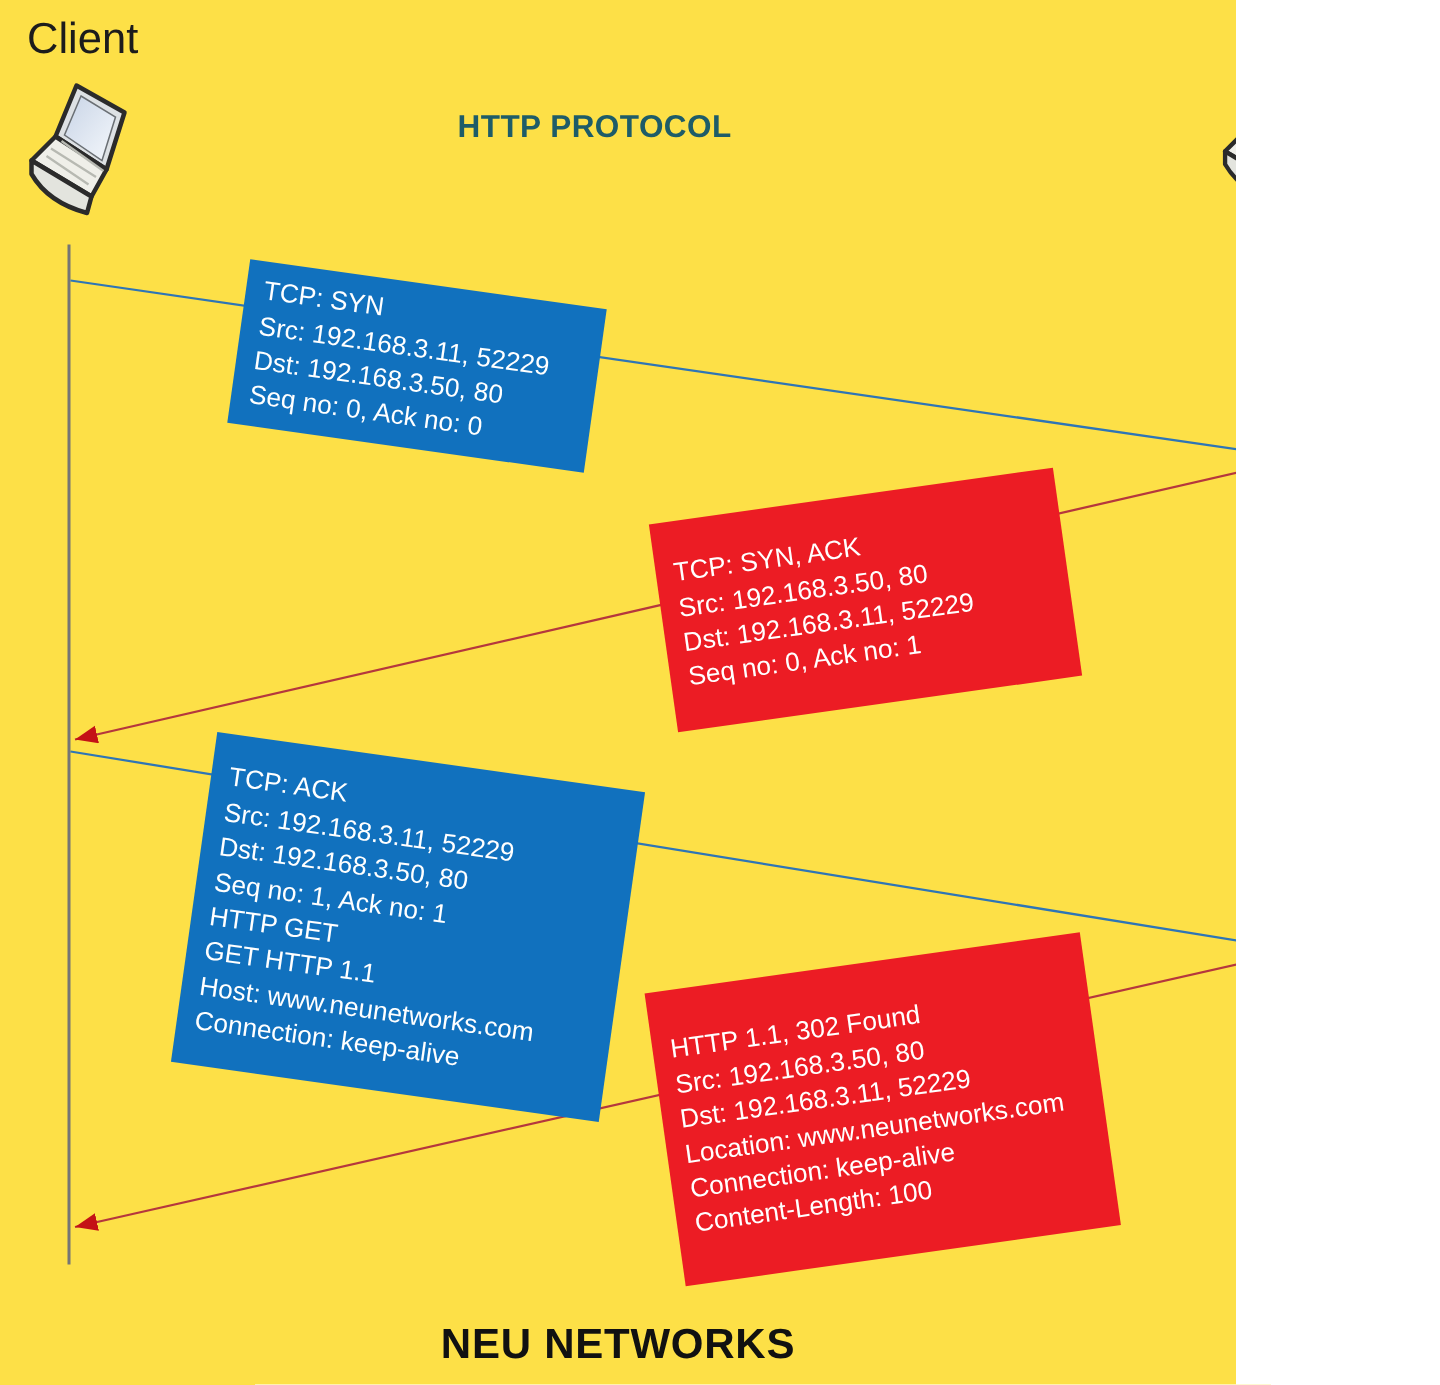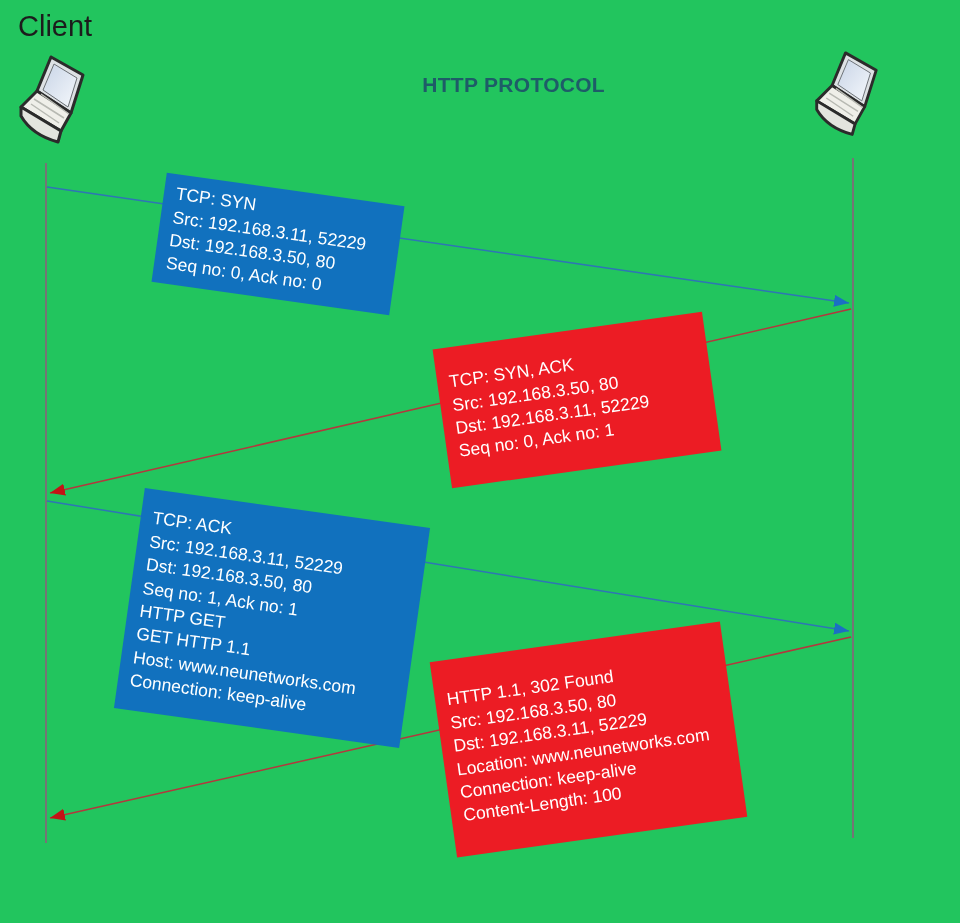--- a/index.html
+++ b/index.html
@@ -1,38 +1,38 @@
 <!DOCTYPE html>
 <html><head>
 <meta charset="utf-8">
 <style>
   html,body{margin:0;padding:0;background:#ffffff;}
   .canvas{
     position:relative;
-    width:960px;height:923px;
-    background:#22c55e;
+    width:824px;height:923px;
+    background:#fde047;
     overflow:hidden;
     font-family:"Liberation Sans", sans-serif;
   }
   .actor-label{
     position:absolute;
     color:#1c1c1c;
     font-size:29px;
     font-weight:400;
     white-space:nowrap;
   }
   #client-label{left:18px;top:10px;}
   #server-label{right:18px;top:14px;}
   .laptop{position:absolute;}
   #client-laptop{left:14px;top:54px;}
   #server-laptop{left:810px;top:50px;}
   .diagram-title{
     position:absolute;
     left:305px;top:70px;width:300px;
-    text-align:right;
+    text-align:left;
     font-size:21px;
     font-weight:700;
     line-height:30px;
     letter-spacing:0.3px;
   }
   .wires{position:absolute;left:0;top:0;}
   .msg{
     position:absolute;
     color:#ffffff;
     font-size:17.5px;
@@ -135,14 +135,15 @@
 
   <div class="msg" id="msg-3" style="background-color: rgb(236, 28, 36);">
     <span>HTTP 1.1, 302 Found</span>
     <span>Src: 192.168.3.50, 80</span>
     <span>Dst: 192.168.3.11, 52229</span>
     <span>Location: www.neunetworks.com</span>
     <span>Connection: keep-alive</span>
     <span>Content-Length: 100</span>
   </div>
 
+  <div class="footer-brand">NEU NETWORKS</div>
 
 </div>
 
 </body></html>

